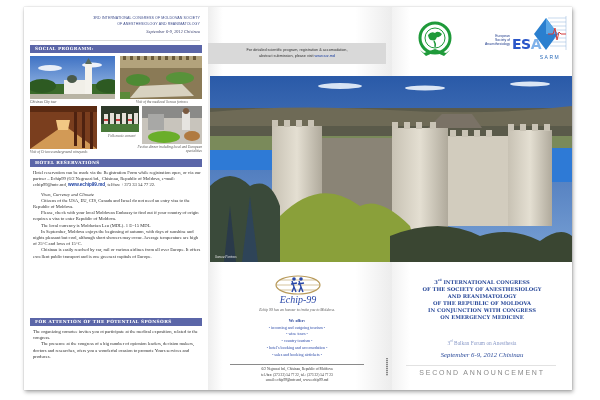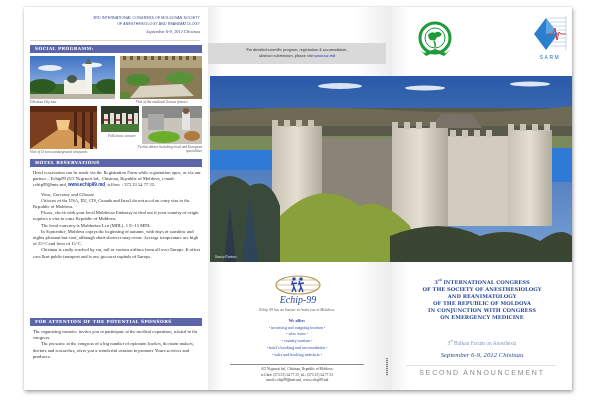--- a/index.html
+++ b/index.html
@@ -238,20 +238,28 @@
 
   <div class="panel panel-right">
     <svg class="logo-wcs" viewBox="0 0 38 40">
       <circle cx="19" cy="18" r="15" fill="none" stroke="#1f9a3a" stroke-width="3"></circle>
       <circle cx="19" cy="18" r="10" fill="#ffffff" stroke="#1f9a3a" stroke-width="1"></circle>
       <path d="M12 15 Q15 11 19 13 Q22 10 26 14 Q24 18 21 17 Q19 22 16 20 Q13 21 12 15 Z" fill="#1f9a3a"></path>
       <path d="M18 21 Q20 24 19 27" stroke="#1f9a3a" stroke-width="1.5" fill="none"></path>
       <path d="M4 30 L10 36 L19 32 L28 36 L34 30 L30 33 L19 29 L8 33 Z" fill="#1f9a3a"></path>
     </svg>
 
+    <div class="logo-esa">
+      <div class="esa-small">
+        <div>European</div>
+        <div>Society of</div>
+        <div>Anaesthesiology</div>
+      </div>
+      <div class="esa-big"><span>ES</span><span>A</span></div>
+    </div>
 
     <svg class="logo-sarm" viewBox="0 0 36 50">
       <polygon points="14,4 26,20 14,36 2,20" fill="#2a7fcf"></polygon>
       <polygon points="14,4 26,20 14,20" fill="#5aa7e6"></polygon>
       <g stroke="#8fb3d9" stroke-width="0.5">
         <line x1="16" y1="4" x2="34" y2="4"></line>
           <line x1="18" y1="8" x2="34" y2="8"></line>
           <line x1="20" y1="12" x2="34" y2="12"></line>
         <line x1="22" y1="16" x2="34" y2="16"></line>
           <line x1="22" y1="24" x2="34" y2="24"></line>

